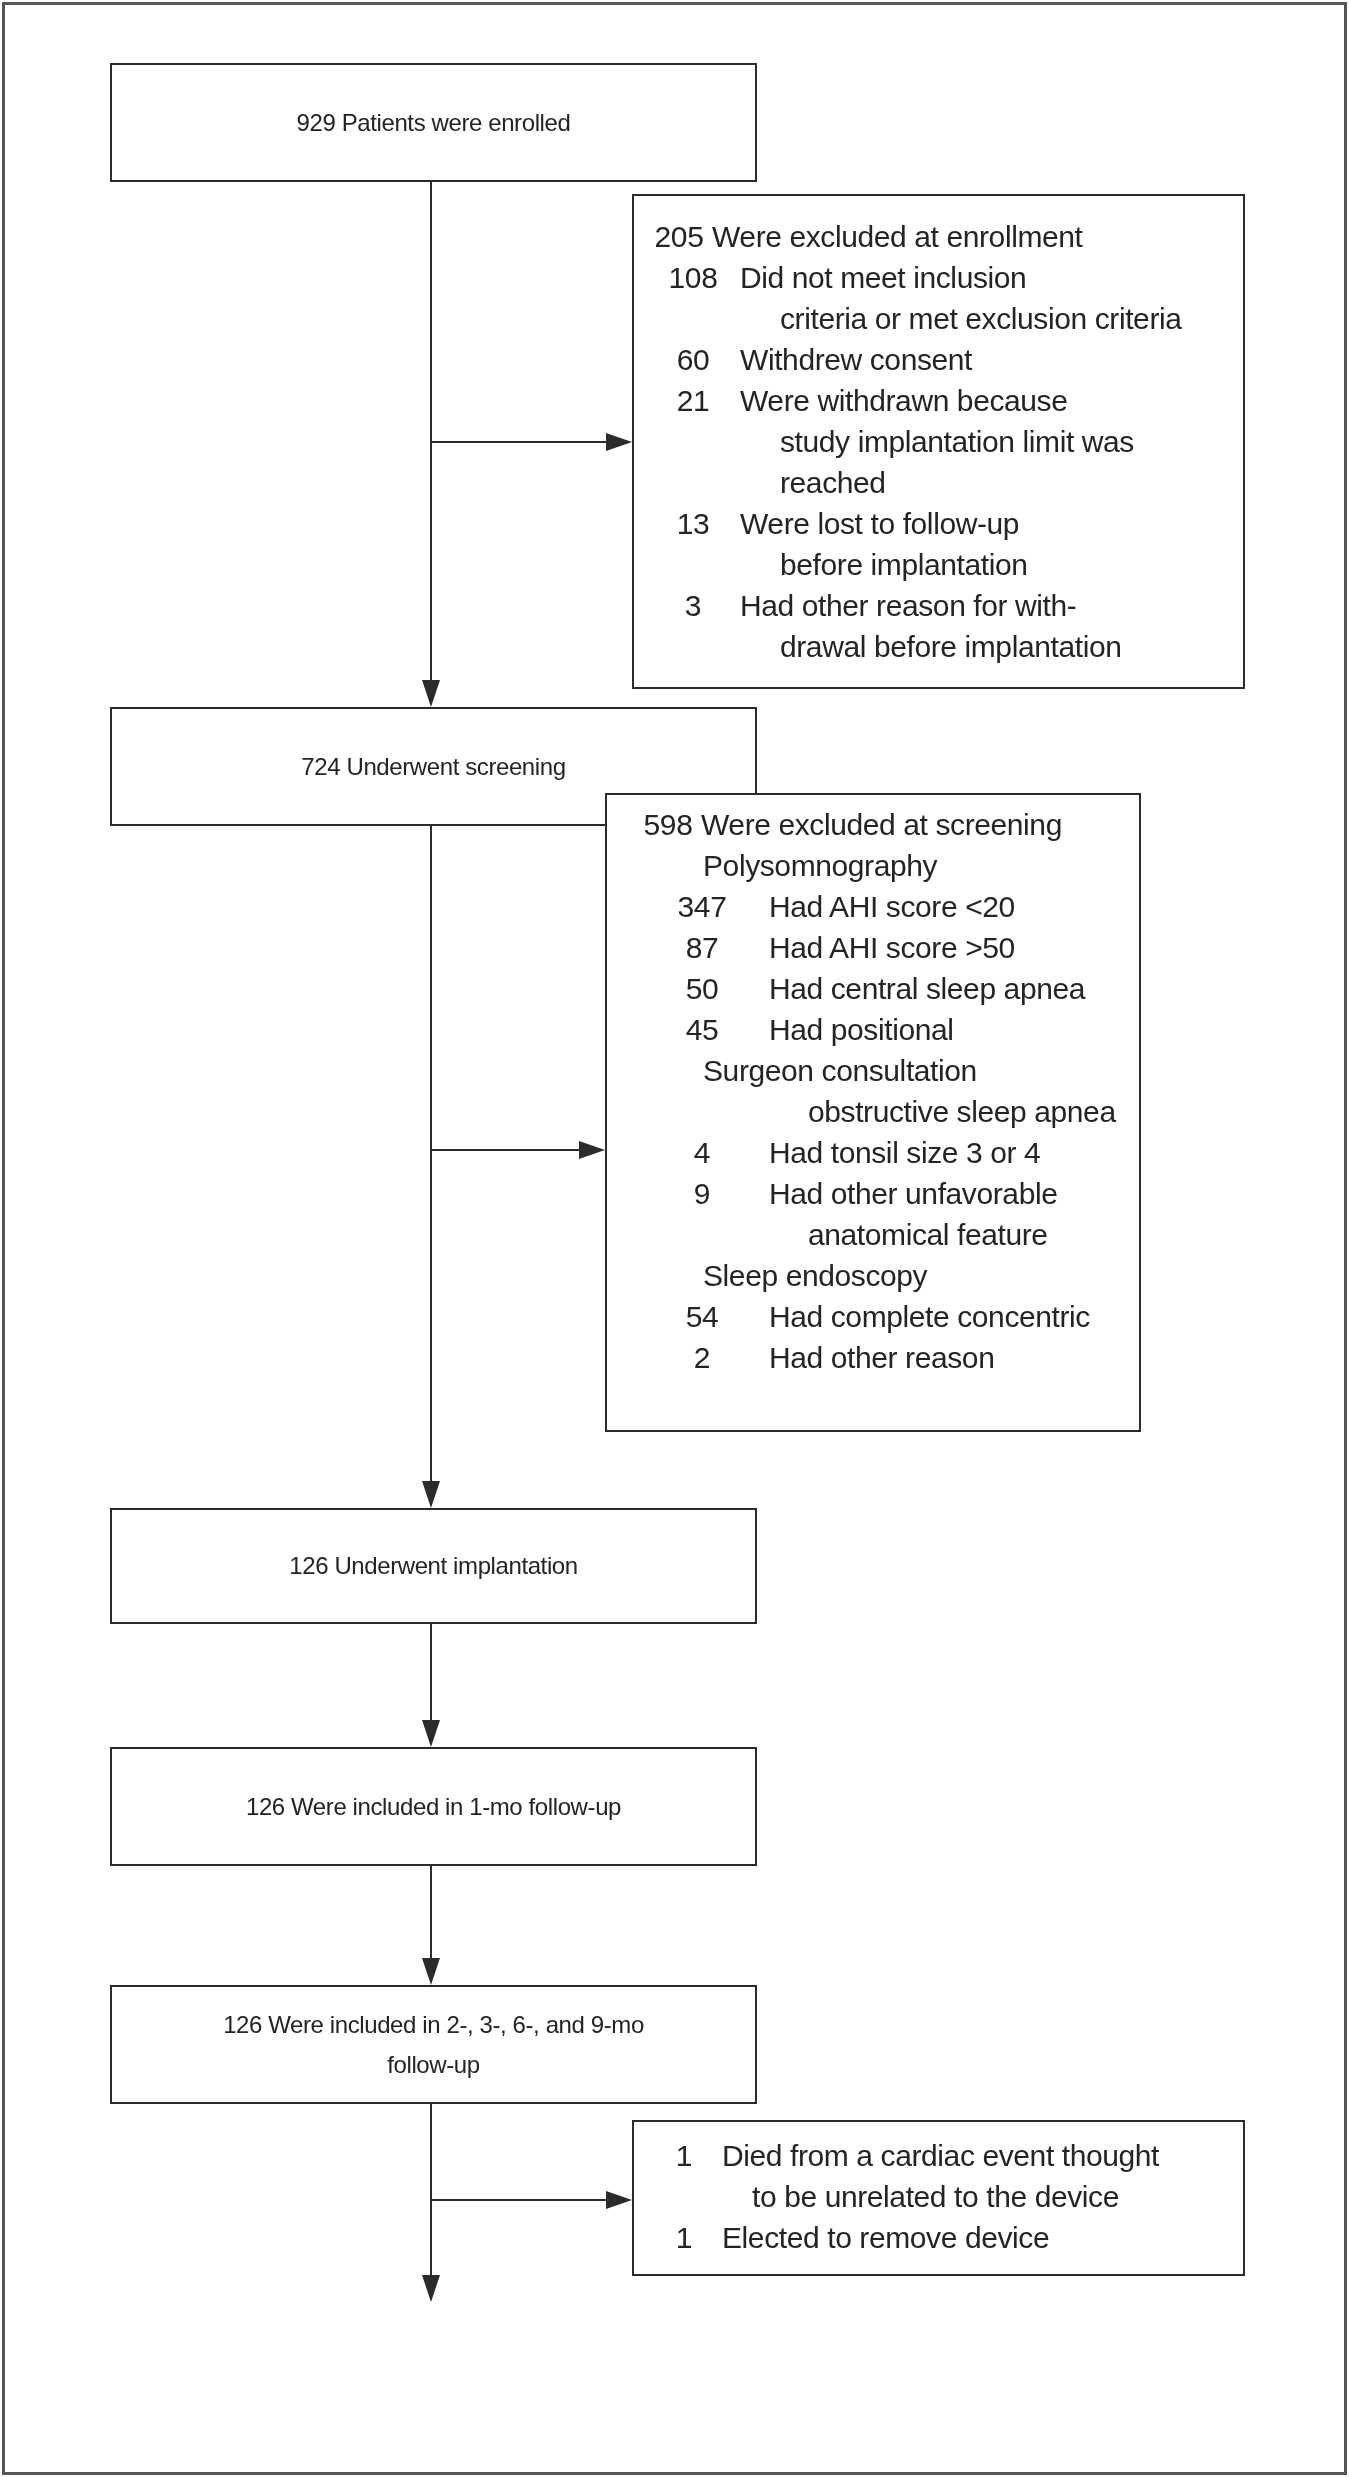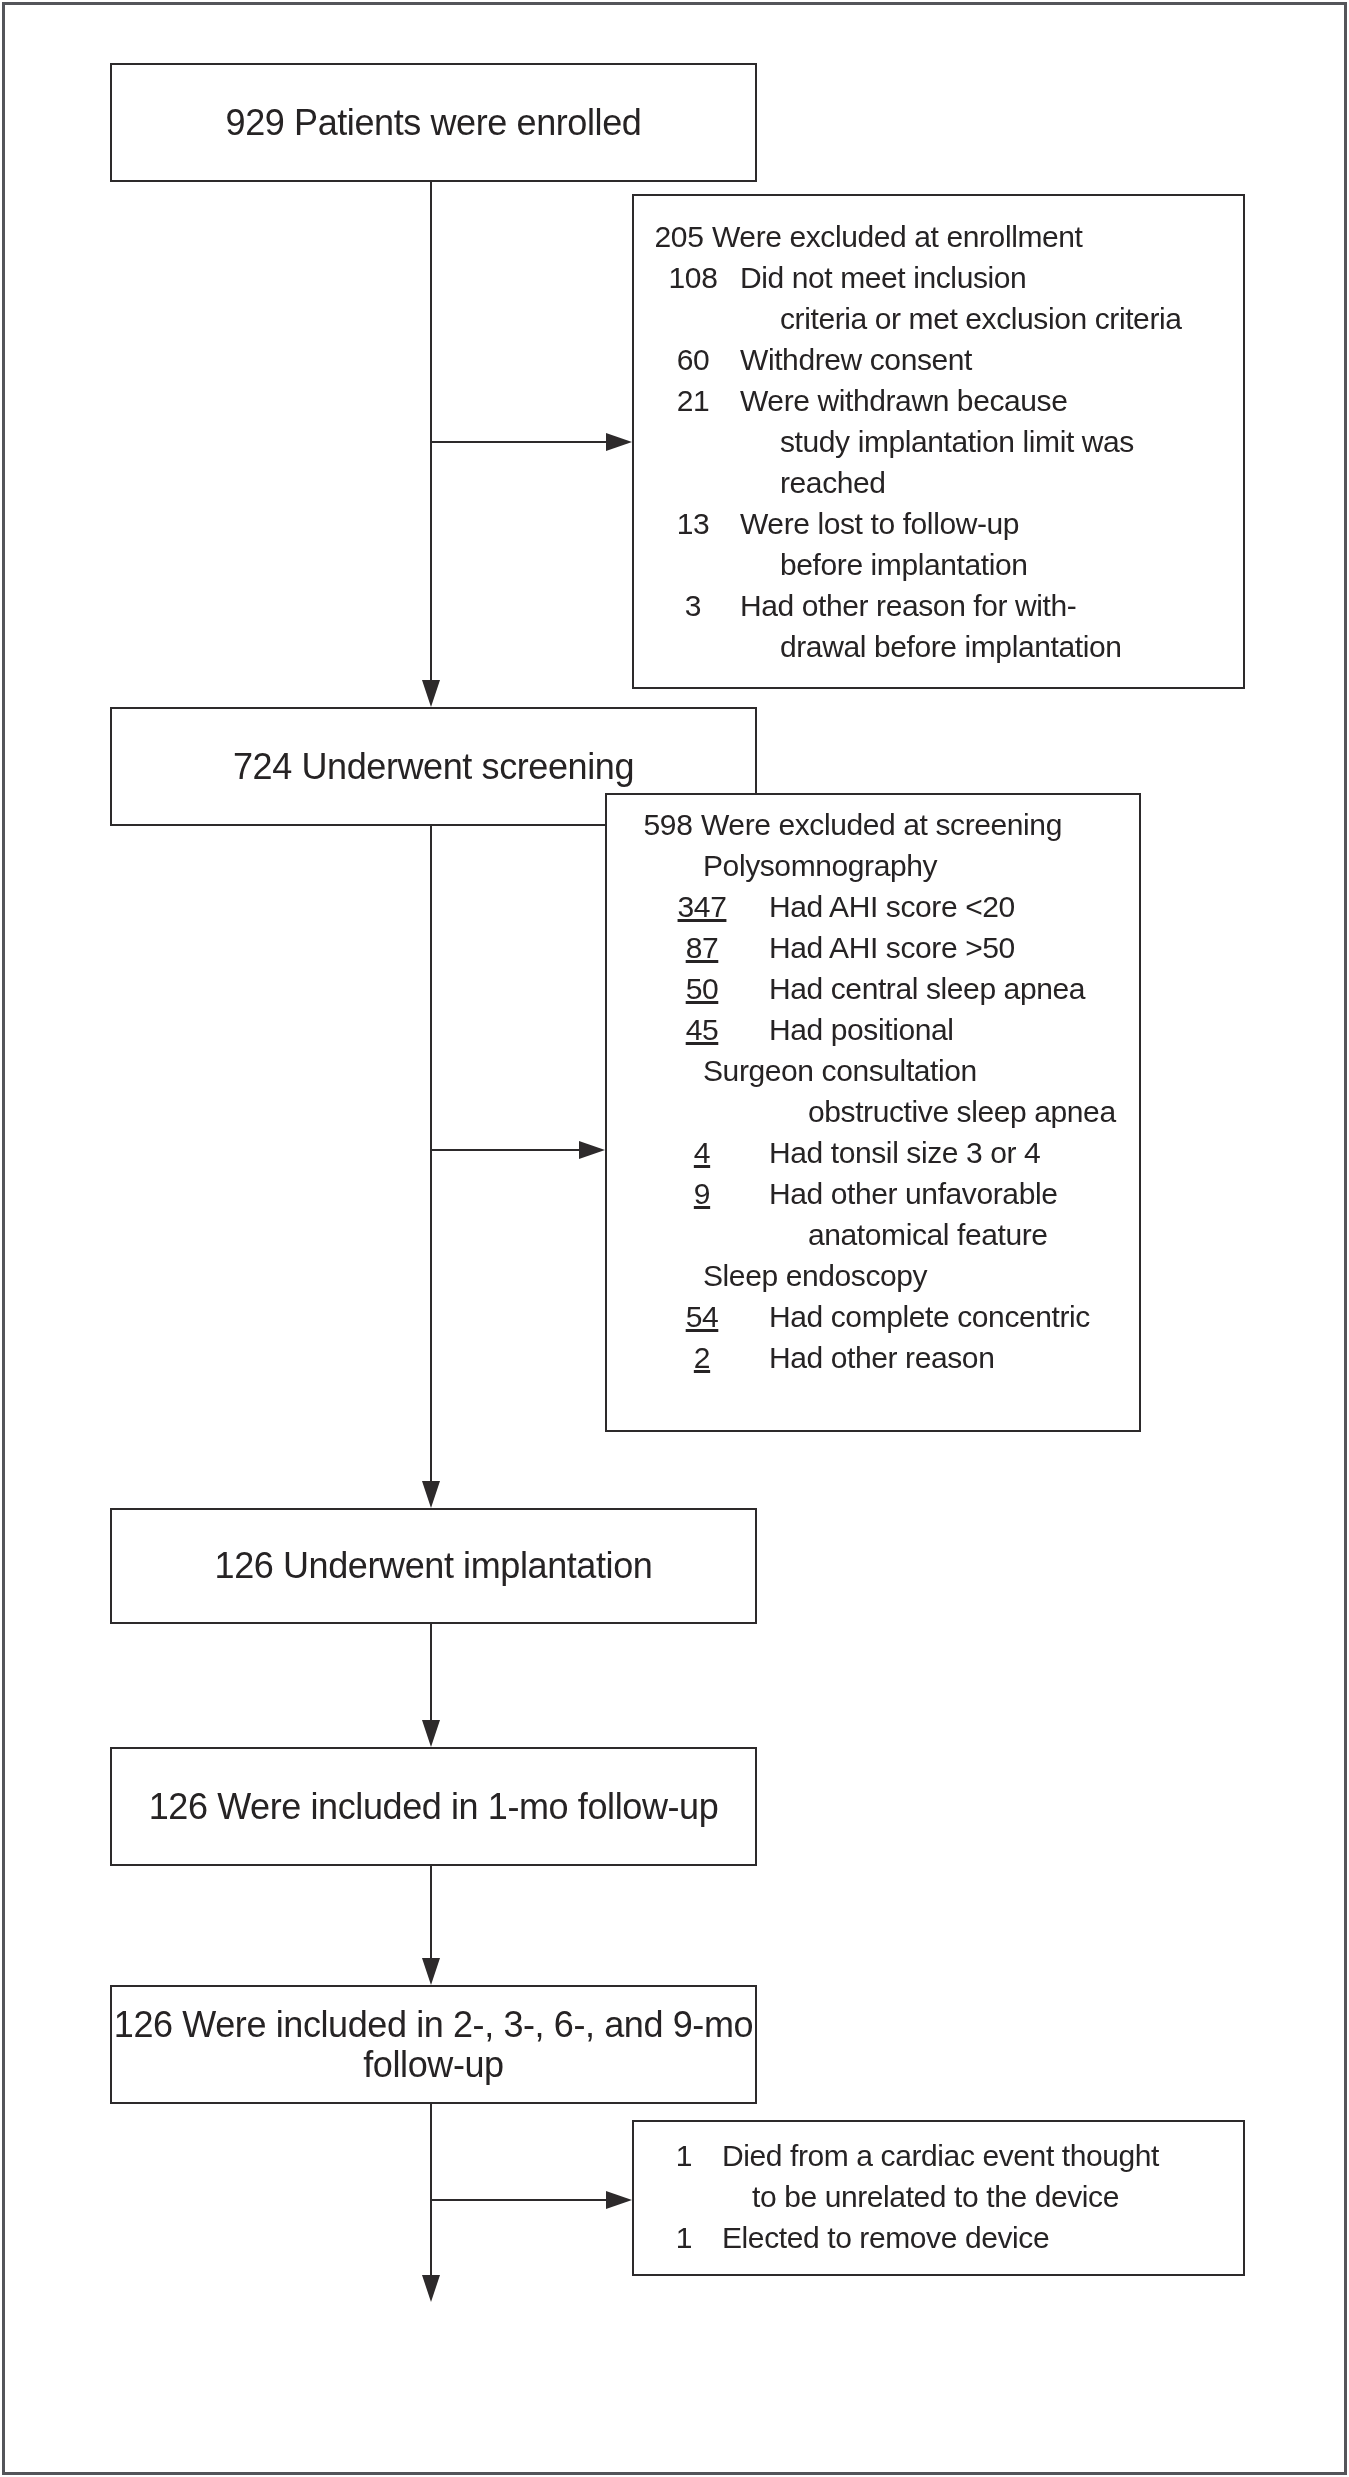--- a/index.html
+++ b/index.html
@@ -16,21 +16,21 @@
     border:3px solid #54555a;
     pointer-events:none;
   }
   
   .fbox{
     position:absolute;
     border:2px solid #2d2a2b;
     background:#ffffff;
     display:flex;align-items:center;justify-content:center;
     text-align:center;
-    font-size:36px;letter-spacing:-0.4px;line-height:40px;
+    font-size:24px;letter-spacing:-0.4px;line-height:40px;
     white-space:pre-line;
   }
   #b1{left:110px;top:63px;width:643px;height:115px;}
   #b2{left:110px;top:707px;width:643px;height:115px;}
   #b3{left:110px;top:1508px;width:643px;height:112px;}
   #b4{left:110px;top:1747px;width:643px;height:115px;}
   #b5{left:110px;top:1985px;width:643px;height:115px;}
   #b6{left:110px;top:2302px;width:643px;height:111px;}
   
   .xbox{
@@ -44,21 +44,21 @@
   #e1{left:632px;top:194px;width:613px;height:495px;padding:20px 8px 0 20px;box-sizing:border-box;}
   #e2{left:605px;top:793px;width:536px;height:639px;padding:9px 8px 0 36px;box-sizing:border-box;}
   #e3{left:632px;top:2120px;width:613px;height:156px;padding:13px 8px 0 20px;box-sizing:border-box;}
   
   #e1 .l1 .num{width:50px;}
   #e1 .l2 .num{width:78px;}
   #e1 .c2{padding-left:126px;text-align:right;}
   
   #e2 .l1 .num{width:50px;}
   #e2 .hdr{padding-left:60px;}
-  #e2 .l3 .num{width:118px;text-decoration:underline;}
+  #e2 .l3 .num{width:118px;}
   #e2 .c3{padding-left:165px;}
   
   #e3 .l1 .num{width:60px;}
   #e3 .c1{padding-left:98px;}
   
   .vline,.hline{position:absolute;background:#2d2a2b;}
   .vline{left:430px;width:2px;}
   .hline{height:2px;}
   #s1{top:178px;height:512px;}
   #s2{top:822px;height:662px;}

